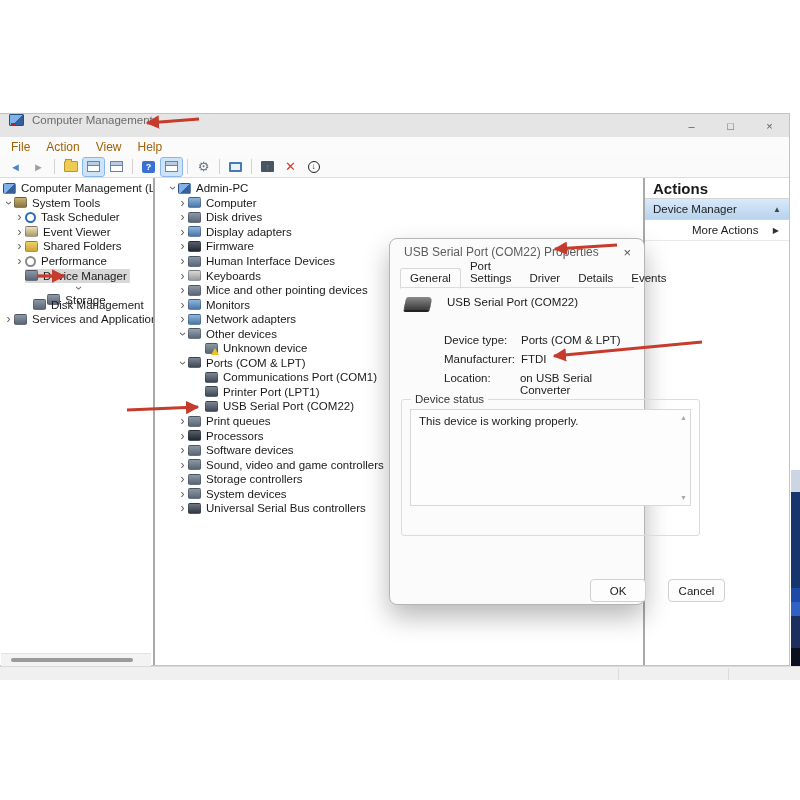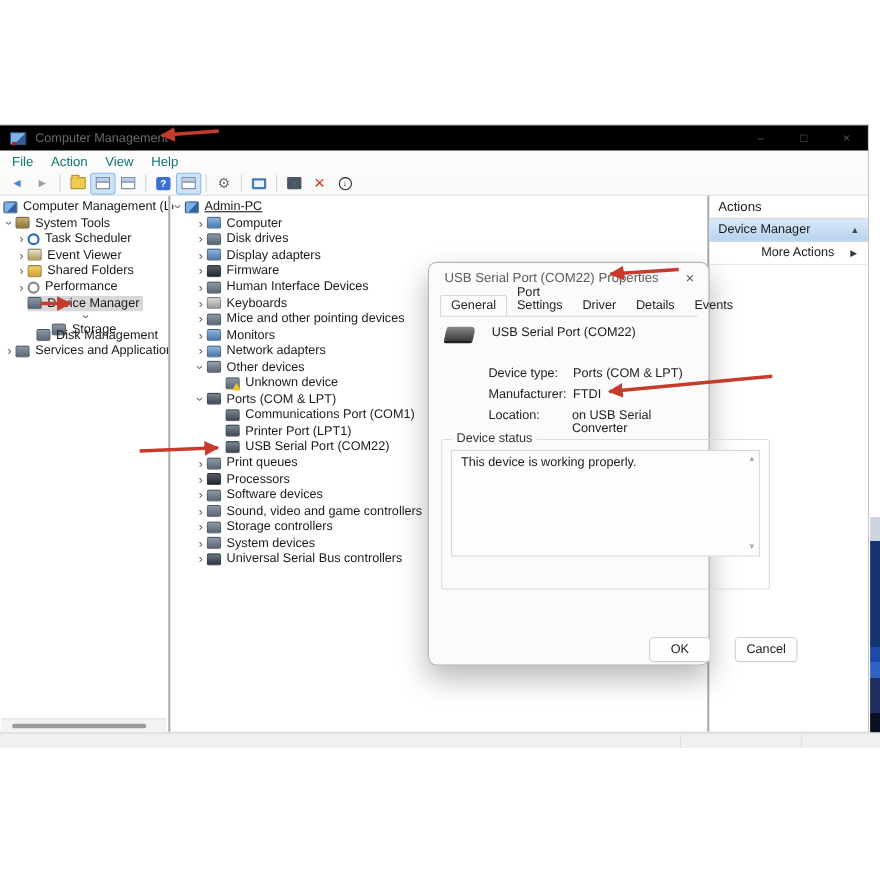--- a/index.html
+++ b/index.html
@@ -4,30 +4,30 @@
 <style>
   html,body{margin:0;padding:0}
   body{width:800px;height:800px;background:#ffffff;position:relative;overflow:hidden;
        font-family:"Liberation Sans","DejaVu Sans",sans-serif;color:#1a1a1a;
        -webkit-font-smoothing:antialiased}
   .abs{position:absolute}
 
   
   #win{left:0;top:113px;width:790px;height:553px;background:#fff;
        border:1px solid #c3c3c3;border-left:none;box-sizing:border-box;z-index:1}
-  #titlebar{left:0;top:0;width:100%;height:23px;background:#000000;display:flex;align-items:center}
+  #titlebar{left:0;top:0;width:100%;height:23px;background:#e5e5e5;display:flex;}
   #title-text{font-size:11.5px;color:#6b6b6b;margin-left:8px}
   .app-icon{width:13px;height:10px;margin-left:9px;border:1px solid #2e4e7a;border-radius:1px;
             background:linear-gradient(135deg,#7fb2e8 0 55%,#35609c 55%);position:relative}
   .app-icon::after{content:"";position:absolute;left:1px;bottom:-1px;width:4px;height:3px;background:#b32424}
   .wctl{display:flex;margin-left:auto;height:100%}
   .wbtn{width:39px;height:100%;display:flex;align-items:center;justify-content:center;
         font-size:11px;color:#5a5a5a}
   #menubar{left:0;top:23px;width:100%;height:19px;background:#fbfbfb;display:flex;align-items:center;padding-left:3px;box-sizing:border-box}
-  .menu-item{font-size:12px;padding:0 8px;color:#0f766e}
+  .menu-item{font-size:12px;padding:0 8px;color:#a16207}
   #toolbar{left:0;top:42px;width:100%;height:22px;background:#fafafa;display:flex;align-items:center;
            padding-left:4px;box-sizing:border-box;border-bottom:1px solid #dcdcdc}
   .tbi{width:21px;height:18px;display:flex;align-items:center;justify-content:center;border-radius:2px;margin:0 1px}
   .tbi.active{background:#cde3f8;outline:1px solid #8ab6e8}
   .tsep{width:1px;height:15px;background:#d2d2d2;margin:0 4px}
   .t-back{color:#4a86c8;font-size:11px}
   .t-forward{color:#9aa0a6;font-size:11px}
   .t-folder{width:12px;height:9px;background:#eecb52;border:1px solid #b5952f;border-radius:1px;position:relative}
   .t-folder::before{content:"";position:absolute;top:-3px;left:0;width:5px;height:2px;background:#eecb52;border:1px solid #b5952f;border-bottom:none}
   .t-window{width:13px;height:11px;background:#fff;border:1px solid #6e82a0;box-sizing:border-box}
@@ -42,21 +42,21 @@
   .t-circle-down{width:12px;height:12px;border:1.5px solid #222;border-radius:50%;color:#222;font-size:8px;
           display:flex;align-items:center;justify-content:center;box-sizing:border-box}
 
   
   #left-pane{left:0;top:64px;width:153px;bottom:0;background:#fff;overflow:hidden;padding-top:3px;box-sizing:border-box}
   .vsep{top:64px;bottom:0;width:2px;background:#a9a9a9;box-shadow:1px 0 0 #eeeeee}
   #sep1{left:153px} #sep2{left:643px}
   #mid-pane{left:155px;top:64px;width:488px;bottom:0;background:#fff;overflow:hidden;padding-top:3px;box-sizing:border-box}
   #actions-pane{left:645px;top:64px;right:0;bottom:0;background:#fff}
   #actions-header{height:20px;border-bottom:1px solid #d4d4d4;display:flex;align-items:center;
-                  font-size:12px;font-weight:normal;padding-left:8px}
+                  font-size:15px;font-weight:bold;padding-left:8px}
   #actions-group{height:20px;background:linear-gradient(#d9e9fa,#b7d3ee);display:flex;align-items:center;
                  font-size:11.5px;padding:0 8px;border-bottom:1px solid #c8d8ea}
   #actions-group .gl{margin-left:auto;font-size:8px;color:#444}
   #actions-more{height:20px;display:flex;align-items:center;font-size:11.5px;padding:0 10px 0 47px;border-bottom:1px solid #e9e9e9}
   #actions-more .gl{margin-left:auto;font-size:8px;color:#333}
 
   
   .trow{display:flex;align-items:center;height:14.55px;font-size:11.5px;white-space:nowrap;cursor:default}
   .chev{width:11px;color:#5f5f5f;font-size:12px;line-height:10px;text-align:center;flex:none}
   .chev.exp{transform:rotate(90deg)}
@@ -259,21 +259,21 @@
       <div class="trow" style="padding-left: 3px;">
         <span class="chev">›</span>
         <span class="hlwrap">
           <span class="tic i-services-icon"></span>
           <span>Services and Applications</span>
         </span>
       </div>
     </div>
   <div id="sep1" class="vsep abs"></div>
   <div id="mid-pane" class="abs">
-      <div class="trow" style="padding-left: 2px; text-decoration: underline;">
+      <div class="trow" style="padding-left: 12px;">
         <span class="chev exp">›</span>
         <span class="hlwrap">
           <span class="tic i-computer-icon"></span>
           <span>Admin-PC</span>
         </span>
       </div>
       <div class="trow" style="padding-left: 22px;">
         <span class="chev">›</span>
         <span class="hlwrap">
           <span class="tic i-monitor-icon"></span>

